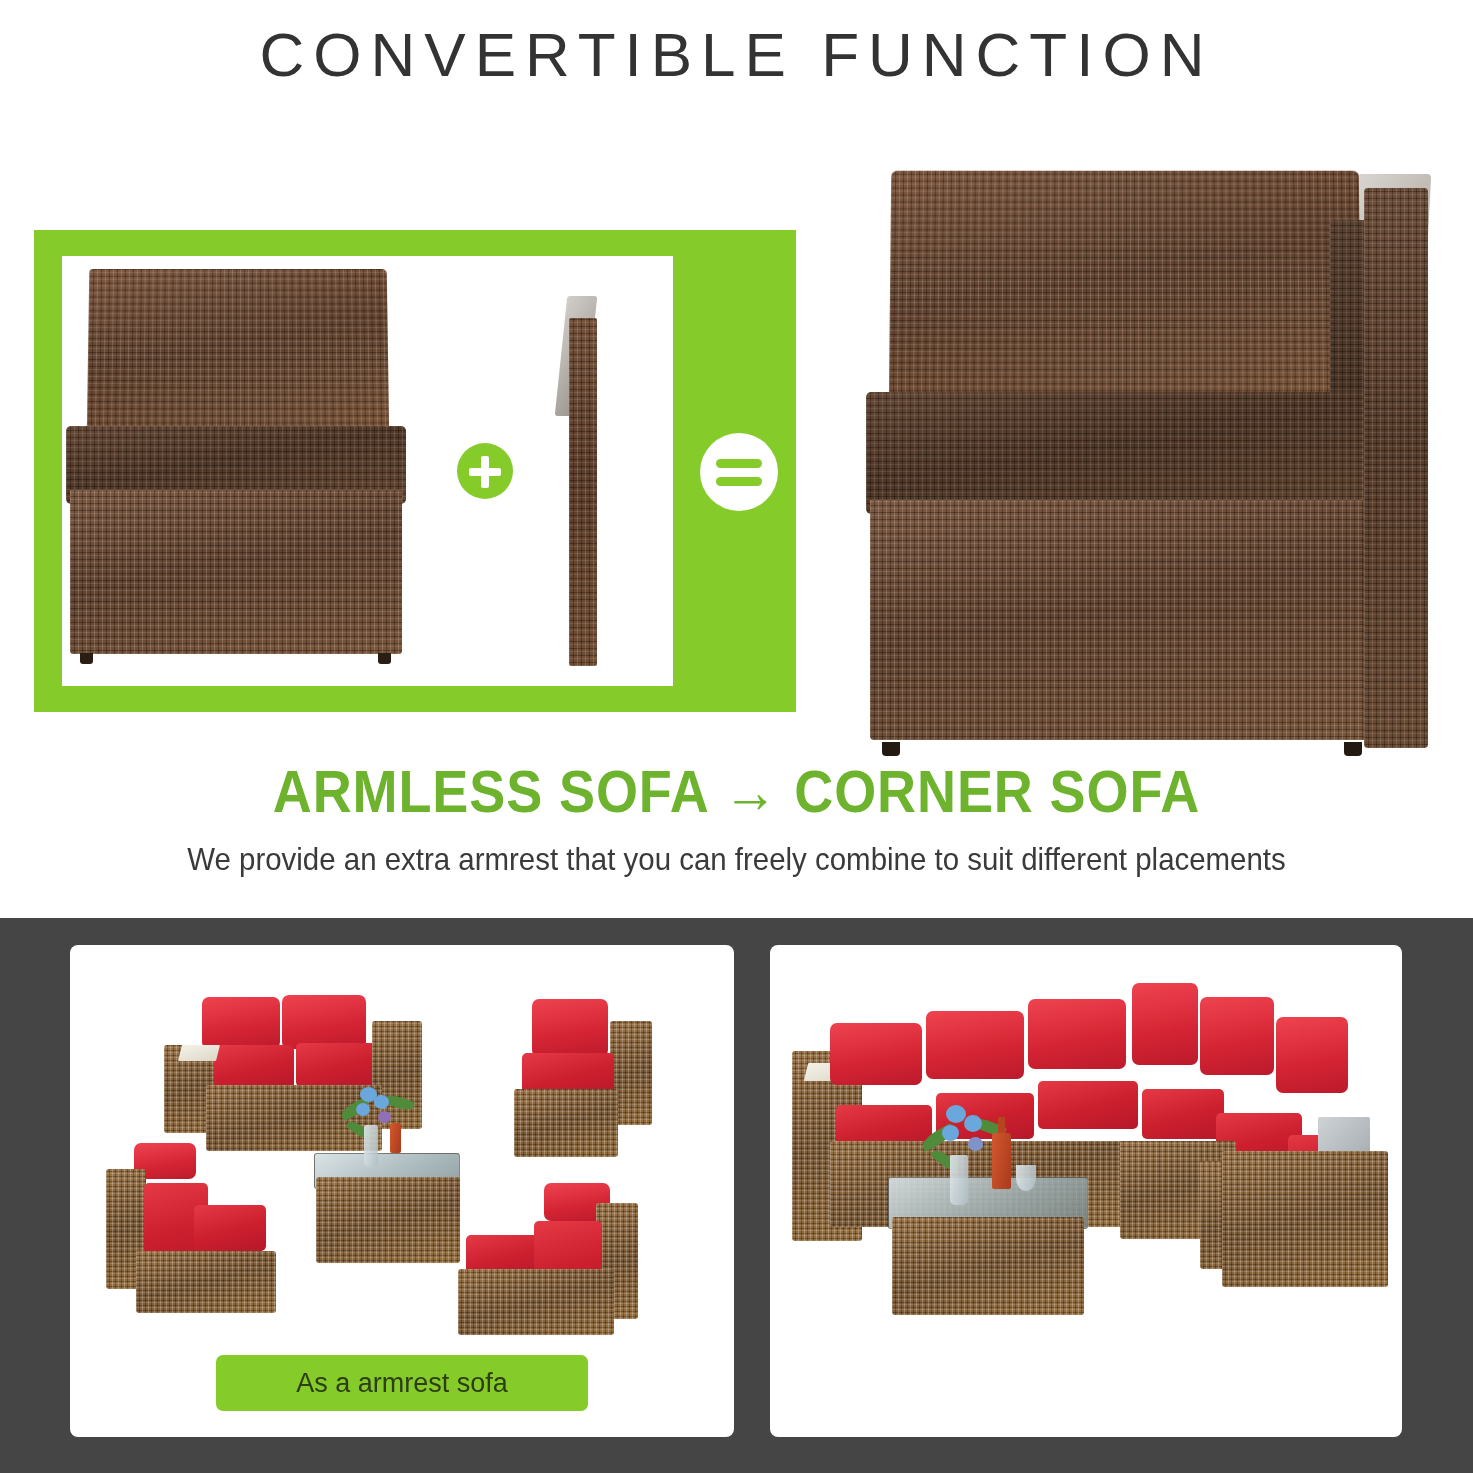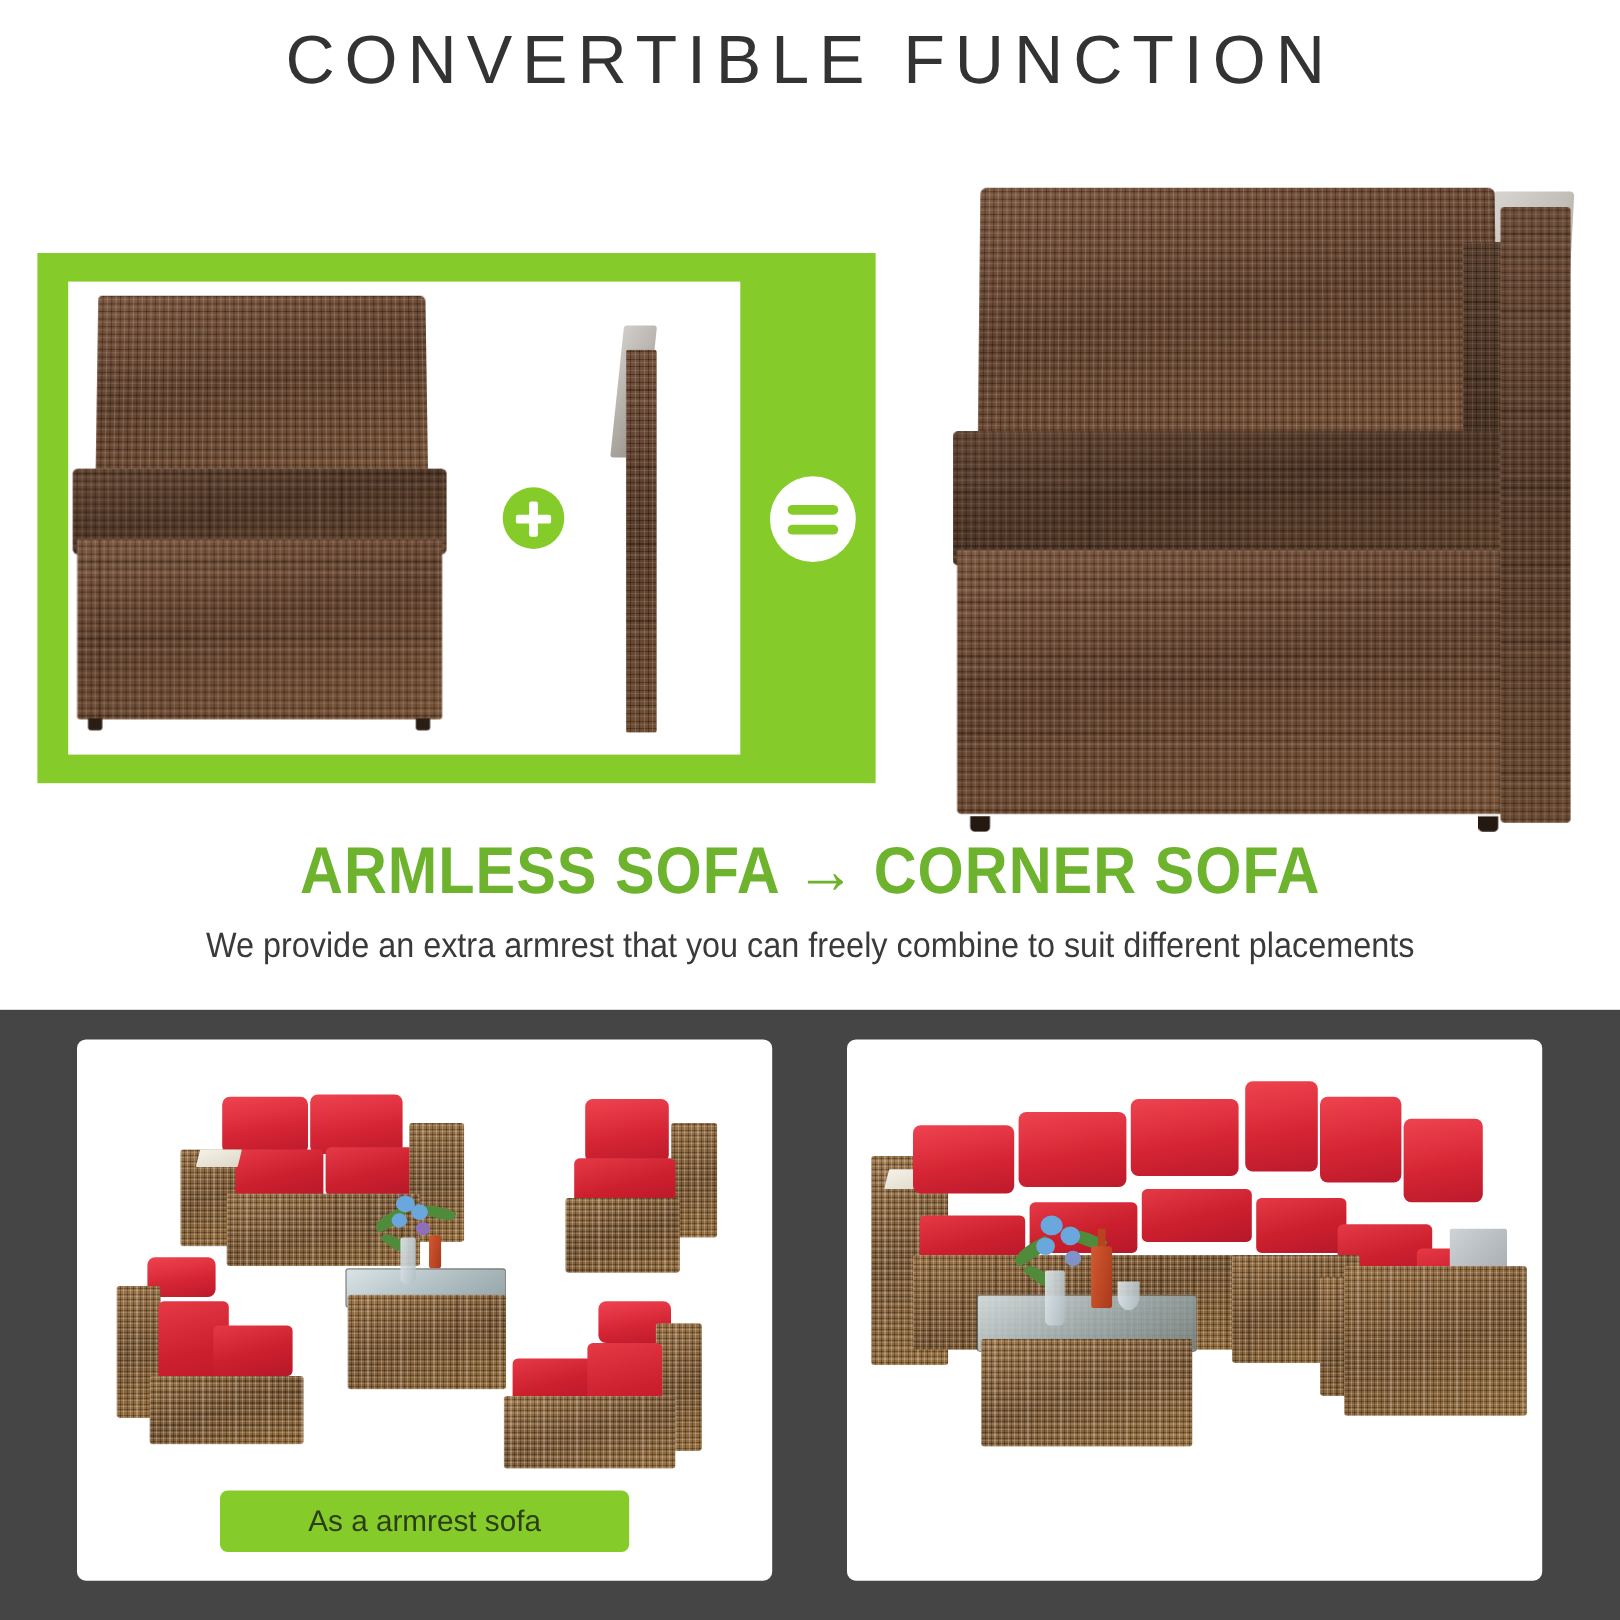--- a/index.html
+++ b/index.html
@@ -209,21 +209,21 @@
     background: #454545;
   }
   .card {
     position: absolute;
     top: 27px;
     width: 632px;
     height: 492px;
     background: #ffffff;
     border-radius: 8px;
   }
-  .card-left  { left: 70px; }
+  .card-left  { left: 70px; padding-left: 32px; }
   .card-right { left: 770px; }
 
   .card-btn {
     position: absolute;
     bottom: 26px;
     left: 50%;
     transform: translateX(-50%);
     width: 372px;
     height: 56px;
     background: #85cc2a;

